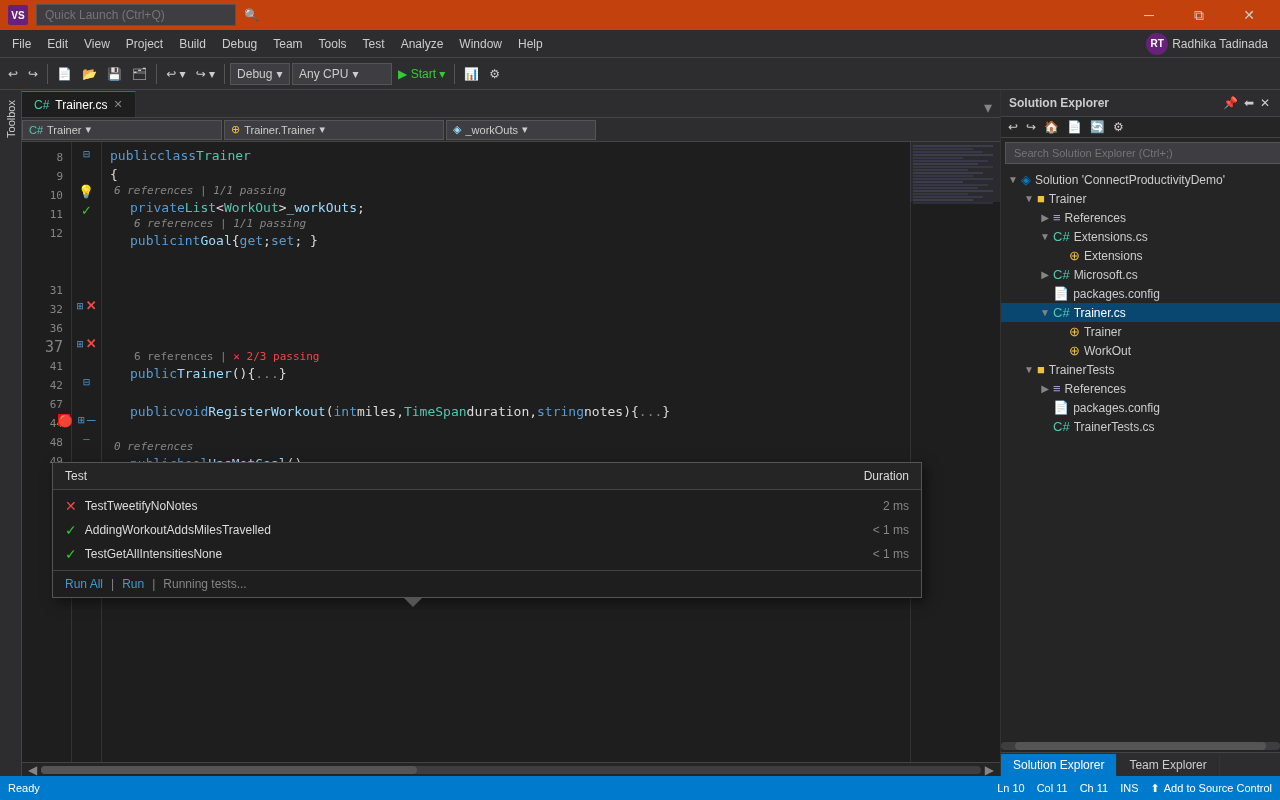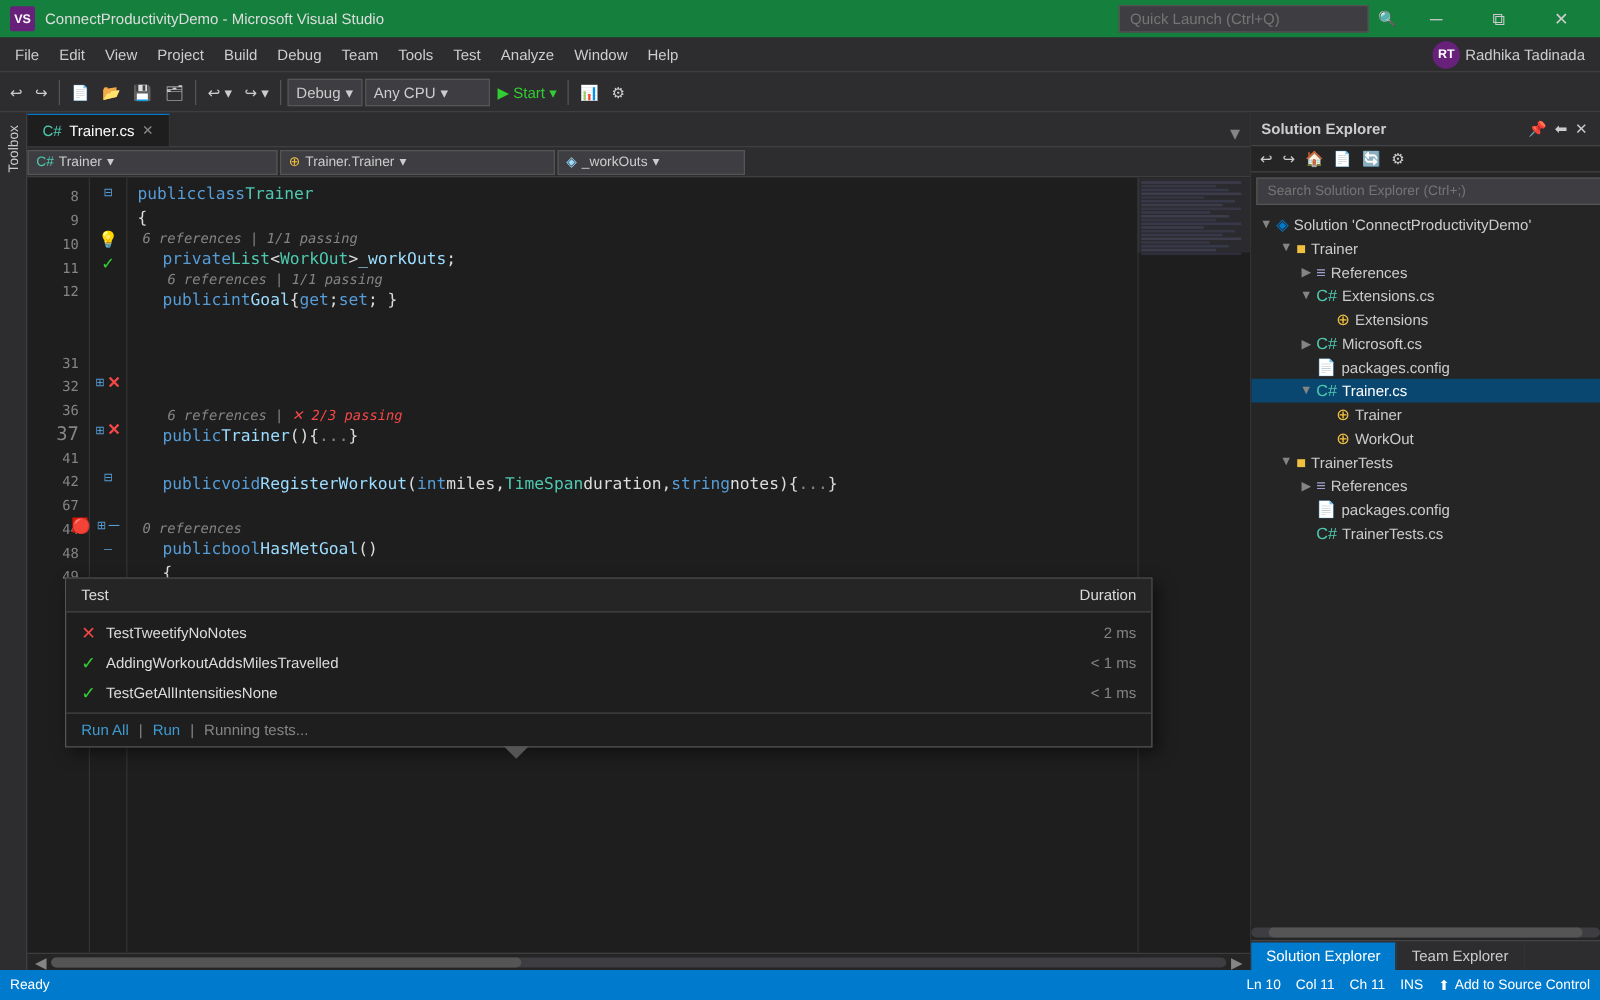--- a/index.html
+++ b/index.html
@@ -1,19 +1,19 @@
 <!DOCTYPE html>
 <html><head>
   <meta charset="utf-8">
   <style>
     * { margin: 0; padding: 0; box-sizing: border-box; }
     body { font-family: 'Segoe UI', sans-serif; font-size: 12px; background: #2d2d30; color: #dcdcdc; width: 1280px; height: 800px; overflow: hidden; }
 
     
-    #title-bar { background: #15803d; height: 30px; display: flex; align-items: center; padding: 0 8px; gap: 8px; }
+    #title-bar { background: #c2410c; height: 30px; display: flex; align-items: center; padding: 0 8px; gap: 8px; }
     #title-bar .vs-icon { width: 20px; height: 20px; background: #68217a; border-radius: 2px; display: flex; align-items: center; justify-content: center; color: white; font-size: 10px; font-weight: bold; }
     #title-bar .title-text { color: #ddd; font-size: 12px; flex: 1; }
     #title-bar .window-controls { display: flex; gap: 4px; margin-left: auto; }
     #title-bar .win-btn { width: 46px; height: 30px; display: flex; align-items: center; justify-content: center; color: #ccc; font-size: 14px; cursor: pointer; }
     .search-box { background: #3e3e42; border: 1px solid #555; color: #ccc; padding: 2px 8px; width: 200px; font-size: 12px; height: 22px; }
 
     
     #menu-bar { background: #2d2d30; height: 28px; display: flex; align-items: center; padding: 0 4px; border-bottom: 1px solid #444; }
     .menu-item { padding: 4px 8px; color: #ccc; font-size: 12px; cursor: pointer; height: 28px; display: flex; align-items: center; }
 
@@ -118,21 +118,20 @@
     .se-pin-btns { display: flex; gap: 2px; }
     .se-pin-btn { color: #ccc; font-size: 12px; cursor: pointer; padding: 2px; }
 
     .se-toolbar-btn { color: #ccc; font-size: 12px; cursor: pointer; padding: 1px 3px; }
   </style>
 </head>
 <body>
 
 <div id="title-bar">
   <div class="vs-icon">VS</div>
-  <span class="title-text">ConnectProductivityDemo - Microsoft Visual Studio</span>
   <input type="text" class="search-box" placeholder="Quick Launch (Ctrl+Q)" style="">
   <span style="color:#ccc;cursor:pointer;">🔍</span>
   <div class="window-controls">
     <div class="win-btn">─</div>
     <div class="win-btn">⧉</div>
     <div class="win-btn close">✕</div>
   </div>
 </div>
 
 <div id="menu-bar">
@@ -313,21 +312,21 @@
             <span class="kw">set</span>
             <span>; }</span>
         </div>
 
         <div class="code-line" style="height:19px;"></div>
 
         <div style="height:38px;"></div>
 
         <div class="code-line" style="height:19px;"></div>
 
-        <div style="color:#858585;font-size:11px;font-style:italic;height:14px;line-height:14px;padding-left:24px;">6 references | <span style="color:#f44747;">✕ 2/3 passing</span></div>
+        <div style="color:#858585;font-size:11px;height:14px;line-height:14px;padding-left:24px;margin-top:24px;">6 references | <span style="color:#f44747;">✕ 2/3 passing</span></div>
 
         <div class="code-line">
           <span style="display:inline-block;width:20px;"></span>
           <span class="kw">public </span>
             <span class="kw3">Trainer</span>
             <span>(){</span>
             <span style="color:#858585;">...</span>
             <span>}</span>
         </div>
 

